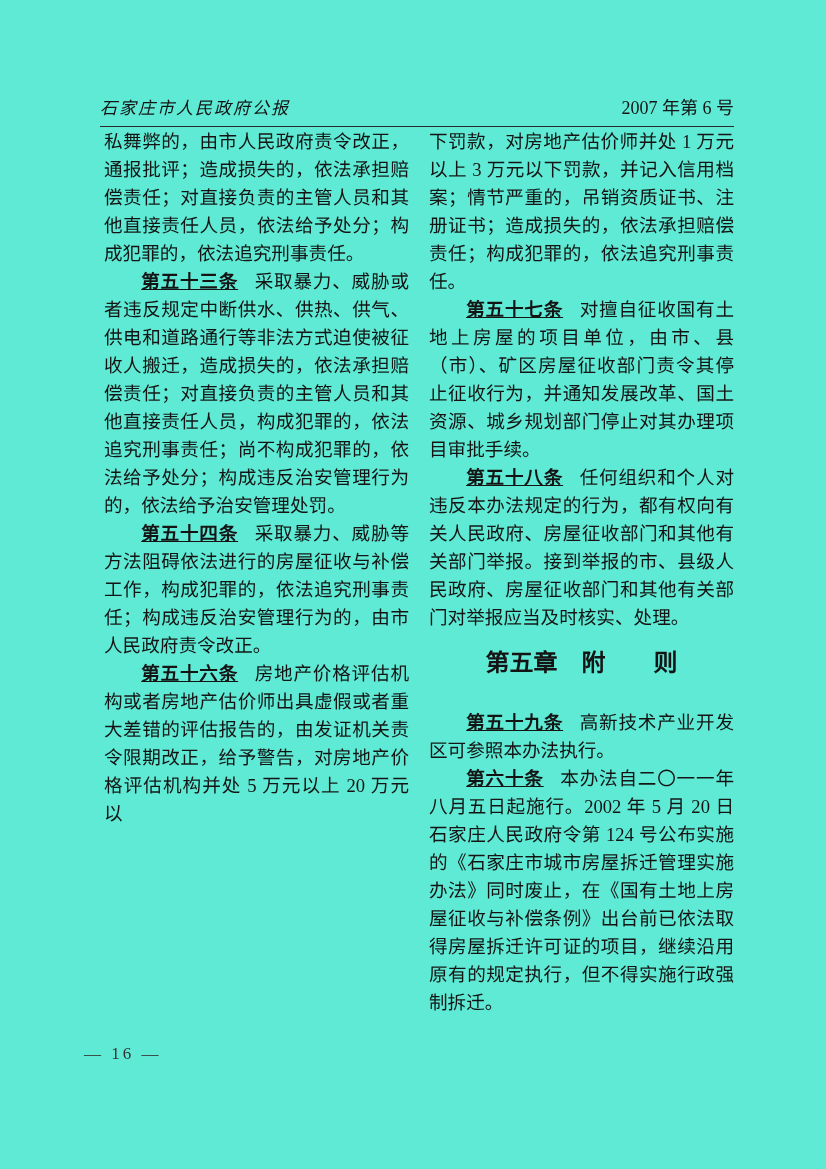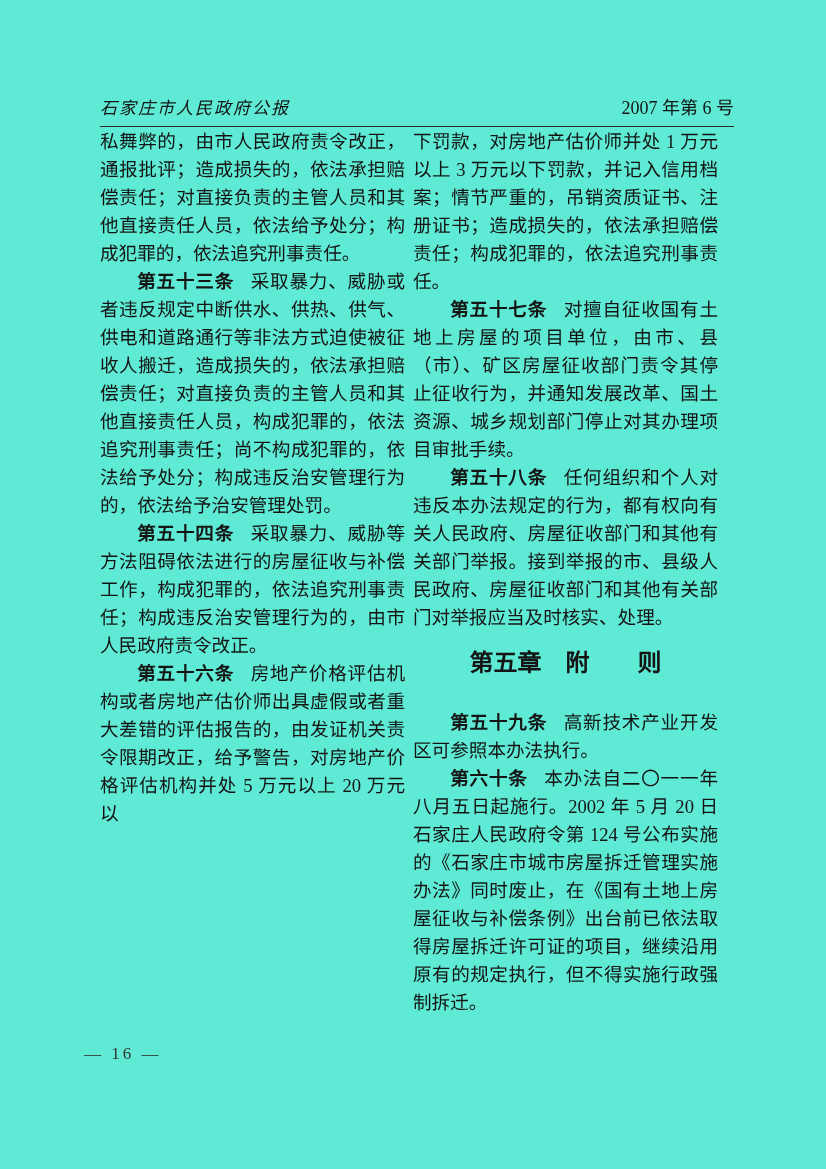--- a/index.html
+++ b/index.html
@@ -37,41 +37,43 @@
   .running-header .issue-no {
     font-size: 18px;
   }
   
   .body-columns {
     position: absolute;
     left: 100px;
     top: 128px;
     width: 634px;
     display: flex;
-    gap: 8px;
+    gap: 20px;
+    justify-content: flex-end;
   }
   .col {
     width: 305px;
     flex: 0 0 305px;
   }
   .col p {
     margin: 0;
     font-size: 18.6px;
     line-height: 28px;
     text-align: justify;
     text-justify: inter-ideograph;
   }
   .para-article {
     text-indent: 2em;
   }
   .para-continuation {
     text-indent: 0;
   }
   .art-num {
     font-weight: 700;
+    text-decoration: underline;
   }
   .art-sep {
     display: inline-block;
     width: 0.85em;
   }
   .chapter-heading {
     margin: 17px 0 32px 0;
     font-size: 24px;
     line-height: 28px;
     font-weight: 700;

